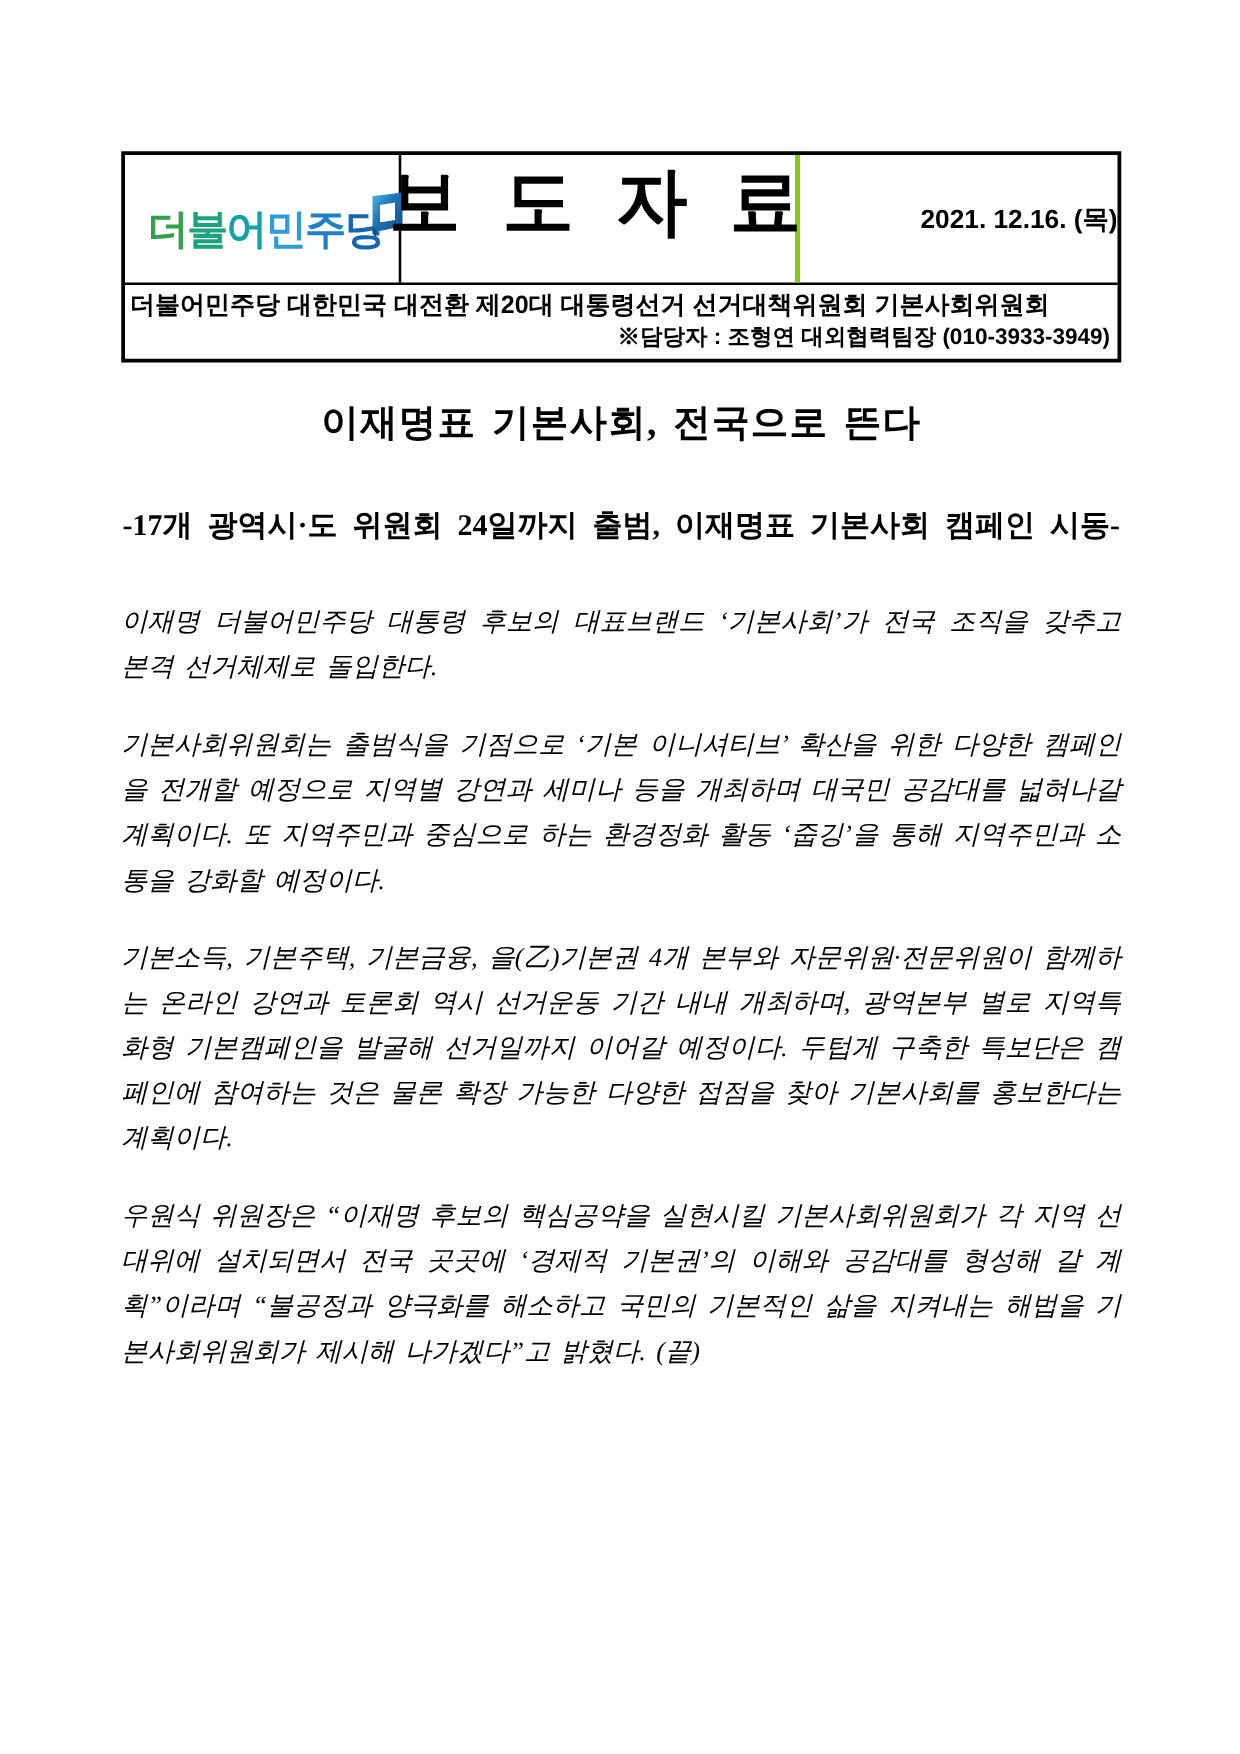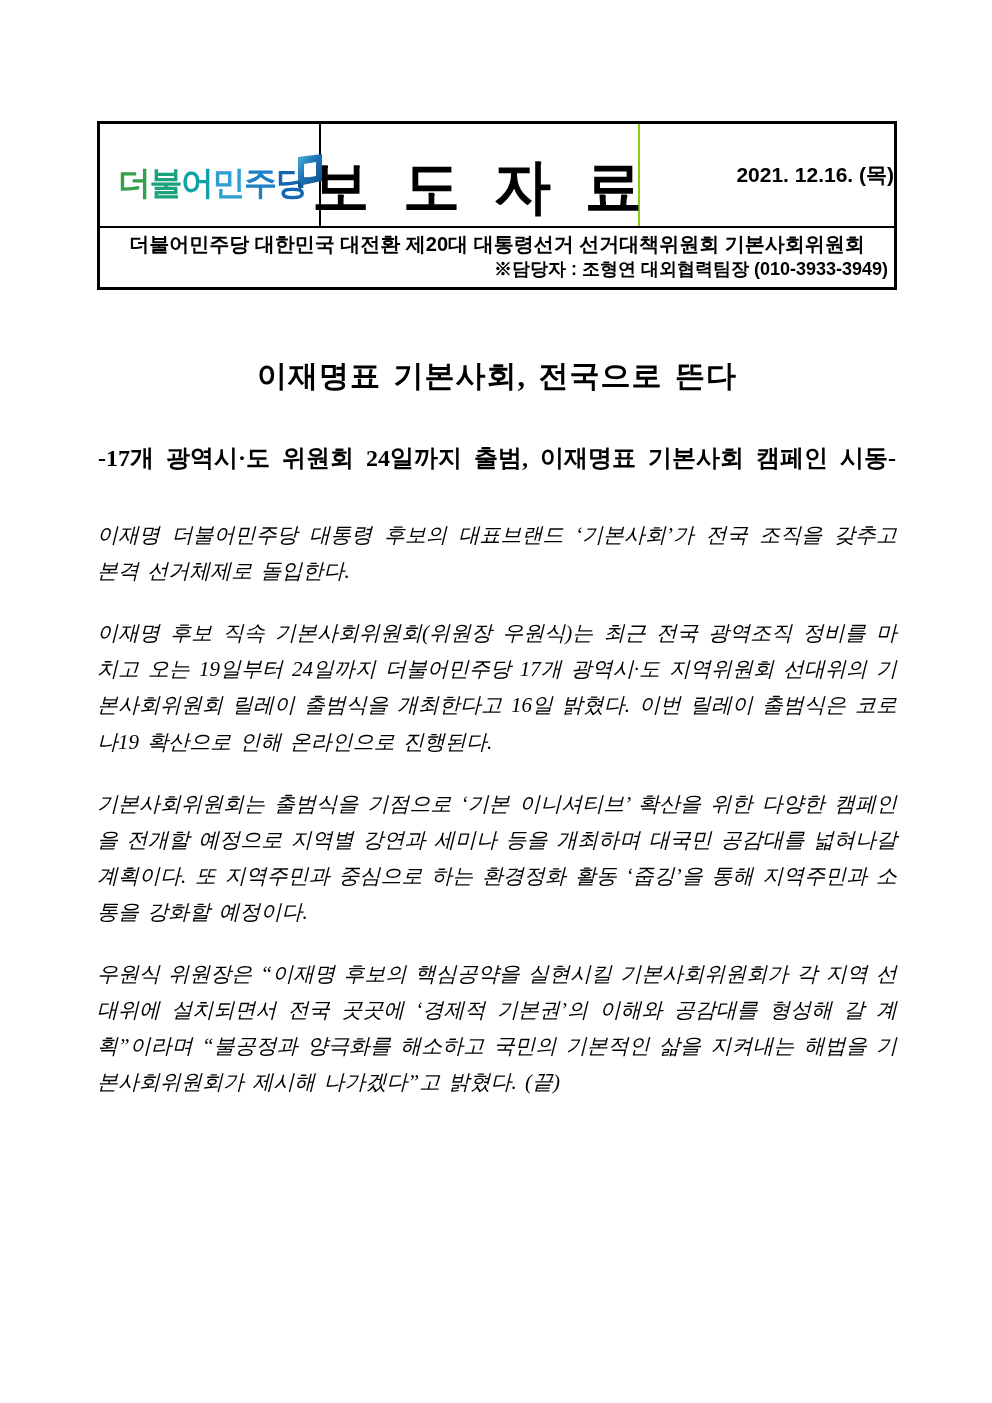--- a/index.html
+++ b/index.html
@@ -51,23 +51,23 @@
   }
   .logo-flag {
     position: absolute;
     top: 2px;
     right: -8px;
     width: 34px;
     height: 40px;
   }
   .cell-title {
     width: 319px;
-    border-right: 2px solid #84cc16;
+    border-right: 4px solid #84cc16;
     display: flex;
-    align-items: flex-end;
+    align-items: flex-start;
     justify-content: center;
   }
   .press-title {
     font-size: 57px;
     font-weight: 900;
     letter-spacing: 5px;
     word-spacing: 8px;
     white-space: nowrap;
     transform: scaleY(1.05);
   }
@@ -80,42 +80,41 @@
   .date-text {
     font-size: 21px;
     font-weight: 700;
     white-space: nowrap;
   }
   .masthead-bottom {
     border-top: 2px solid #000000;
     padding: 3px 4px 5px 4px;
   }
   .org-line {
-    text-align: center;
     font-size: 20px;
     font-weight: 700;
     line-height: 26px;
     white-space: nowrap;
   }
   .contact-line {
     text-align: right;
     font-size: 18px;
     font-weight: 700;
     line-height: 25px;
     padding-right: 2px;
     white-space: nowrap;
   }
 
   
   .article {
     margin: 0 95px 0 97px;
     width: 800px;
   }
   .headline {
-    margin-top: 66px;
+    margin-top: 28px;
     text-align: center;
     font-size: 30px;
     font-weight: 700;
     letter-spacing: 1px;
     word-spacing: 4px;
   }
   .subheadline {
     margin-top: 45px;
     text-align: center;
     font-size: 24px;
@@ -178,19 +177,19 @@
       <div class="contact-line">※담당자 : 조형연 대외협력팀장 (010-3933-3949)</div>
     </div>
   </div>
 
   <div class="article">
     <h1 class="headline">이재명표 기본사회, 전국으로 뜬다</h1>
     <h2 class="subheadline">-17개 광역시·도 위원회 24일까지 출범, 이재명표 기본사회 캠페인 시동-</h2>
 
     <div class="body-text">
       <p class="para">이재명 더불어민주당 대통령 후보의 대표브랜드 ‘기본사회’가 전국 조직을 갖추고 본격 선거체제로 돌입한다.</p>
-      <p class="para">이재명 후보 직속 기본사회위원회(위원장 우원식)는 최근 전국 광역조직 정비를 마치고 오는 19일부터 24일까지 더불어민주당 17개 광역시·도 지역위원회 선대위의 기본사회위원회 릴레이 출범식을 개최한다고 16일 밝혔다. 이번 릴레이 출범식은 코로나19 확산으로 인해 온라인으로 진행된다.</p>
       <p class="para">기본사회위원회는 출범식을 기점으로 ‘기본 이니셔티브’ 확산을 위한 다양한 캠페인을 전개할 예정으로 지역별 강연과 세미나 등을 개최하며 대국민 공감대를 넓혀나갈 계획이다. 또 지역주민과 중심으로 하는 환경정화 활동 ‘줍깅’을 통해 지역주민과 소통을 강화할 예정이다.</p>
+      <p class="para">기본소득, 기본주택, 기본금융, 을(乙)기본권 4개 본부와 자문위원·전문위원이 함께하는 온라인 강연과 토론회 역시 선거운동 기간 내내 개최하며, 광역본부 별로 지역특화형 기본캠페인을 발굴해 선거일까지 이어갈 예정이다. 두텁게 구축한 특보단은 캠페인에 참여하는 것은 물론 확장 가능한 다양한 접점을 찾아 기본사회를 홍보한다는 계획이다.</p>
       <p class="para">우원식 위원장은 “이재명 후보의 핵심공약을 실현시킬 기본사회위원회가 각 지역 선대위에 설치되면서 전국 곳곳에 ‘경제적 기본권’의 이해와 공감대를 형성해 갈 계획”이라며 “불공정과 양극화를 해소하고 국민의 기본적인 삶을 지켜내는 해법을 기본사회위원회가 제시해 나가겠다”고 밝혔다. (끝)</p>
     </div>
   </div>
 
 </div>
 
 </body></html>

